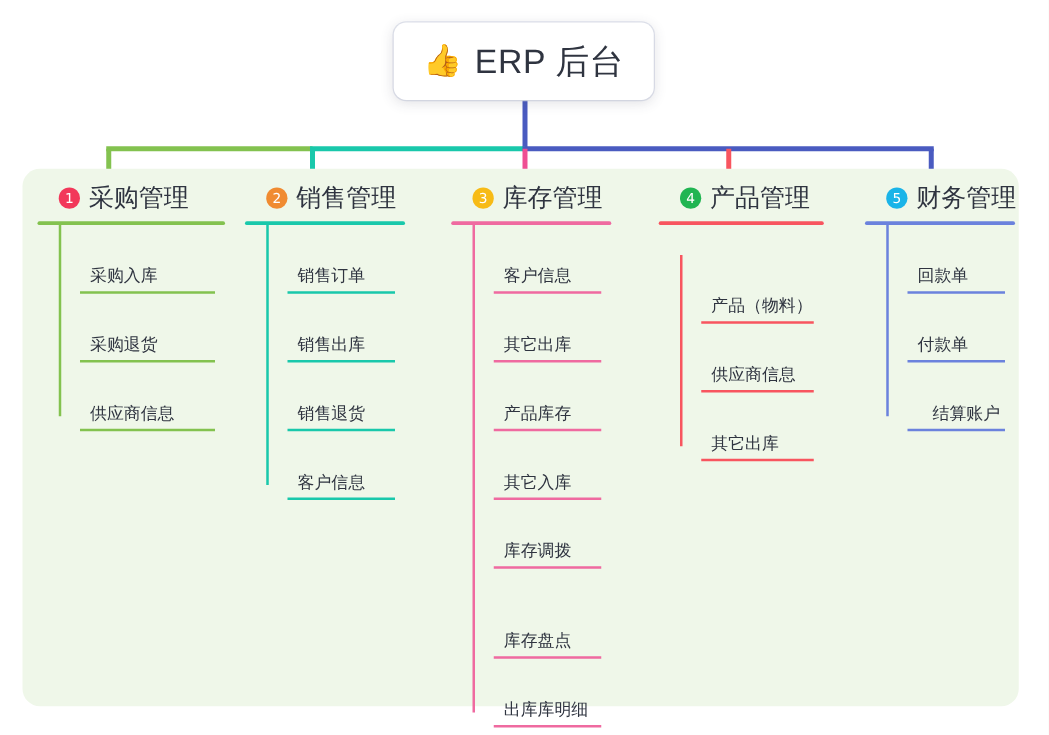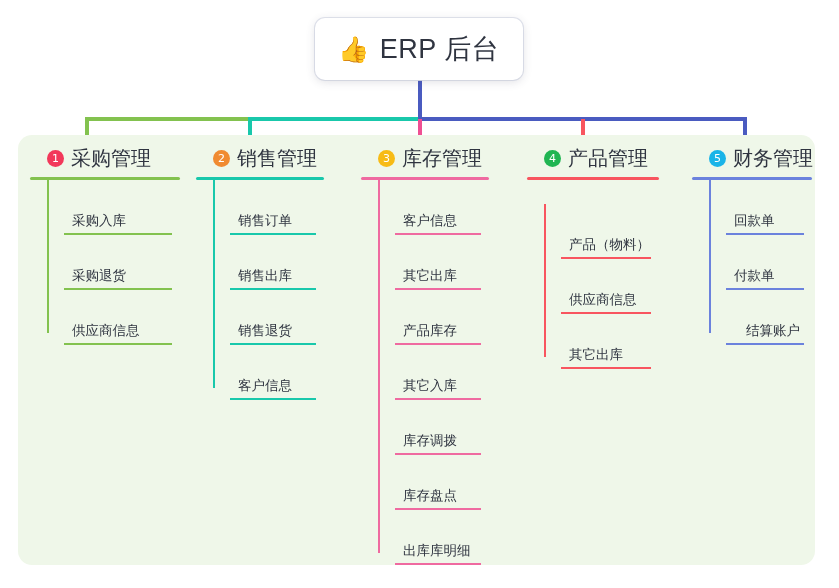--- a/index.html
+++ b/index.html
@@ -178,21 +178,21 @@
             <div class="leaf-rule" style="background: rgb(239, 106, 160); width: 100%;"></div>
           </div>
           <div class="leaf" style="width: 86px;">
             <span class="leaf-label">其它入库</span>
             <div class="leaf-rule" style="background: rgb(239, 106, 160); width: 100%;"></div>
           </div>
           <div class="leaf" style="width: 86px;">
             <span class="leaf-label">库存调拨</span>
             <div class="leaf-rule" style="background: rgb(239, 106, 160); width: 100%;"></div>
           </div>
-          <div class="leaf" style="width: 86px;">
+          <div class="leaf" style="width: 86px; margin-top: 17px;">
             <span class="leaf-label">库存盘点</span>
             <div class="leaf-rule" style="background: rgb(239, 106, 160); width: 100%;"></div>
           </div>
           <div class="leaf" style="width: 86px;">
             <span class="leaf-label">出库库明细</span>
             <div class="leaf-rule" style="background: rgb(239, 106, 160); width: 100%;"></div>
           </div>
         </div>
       </div>
       <div class="col" style="left: 527px; width: 132px;">

